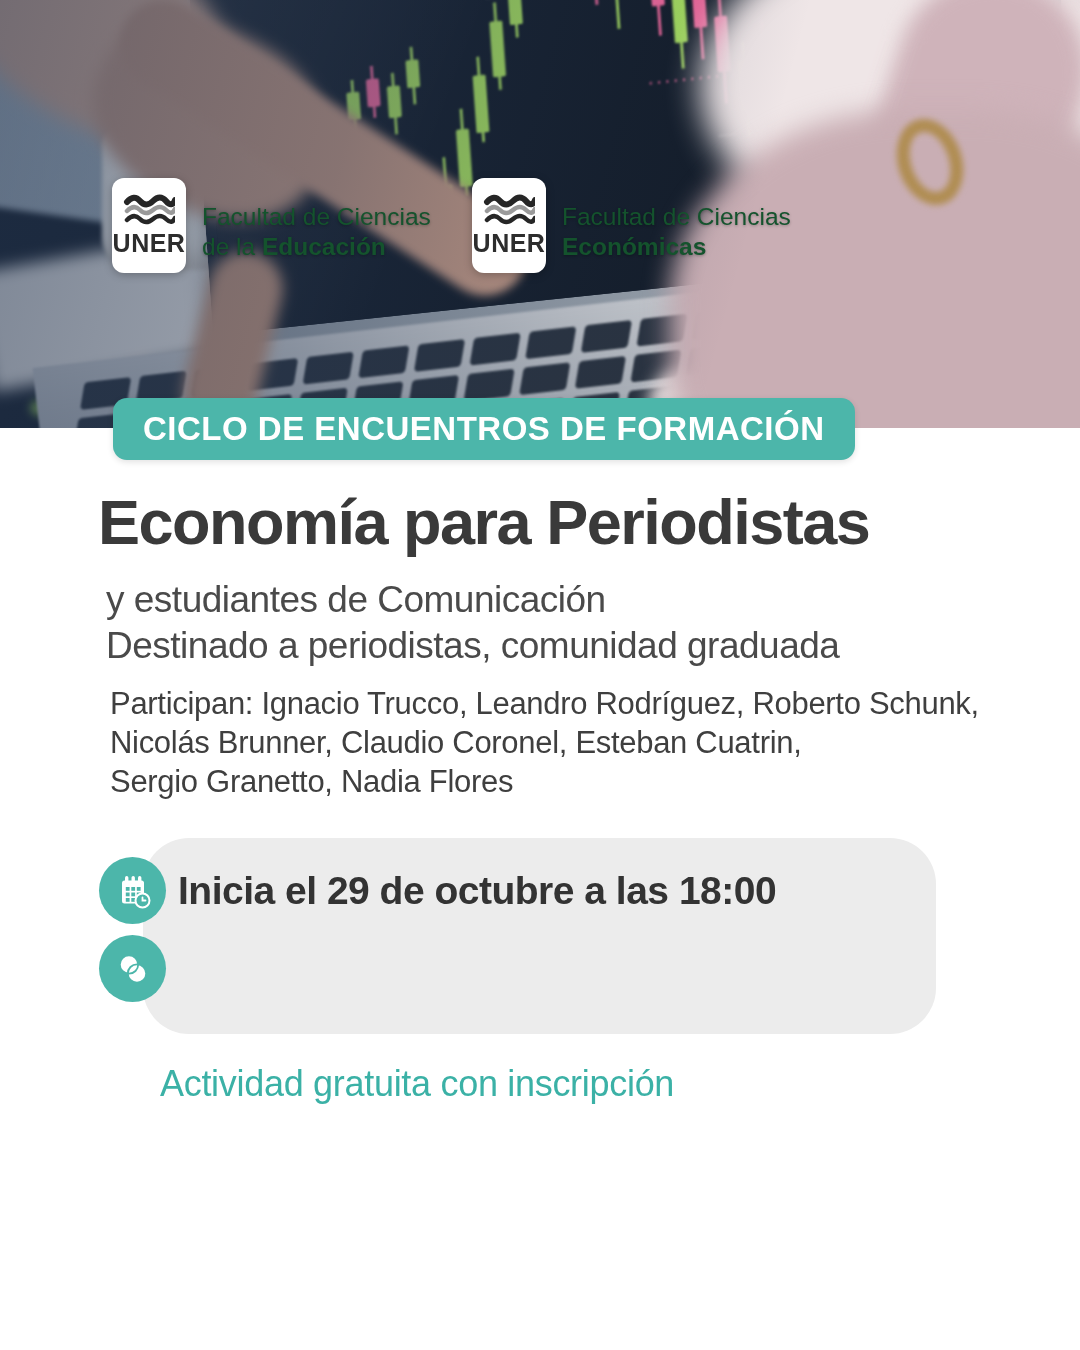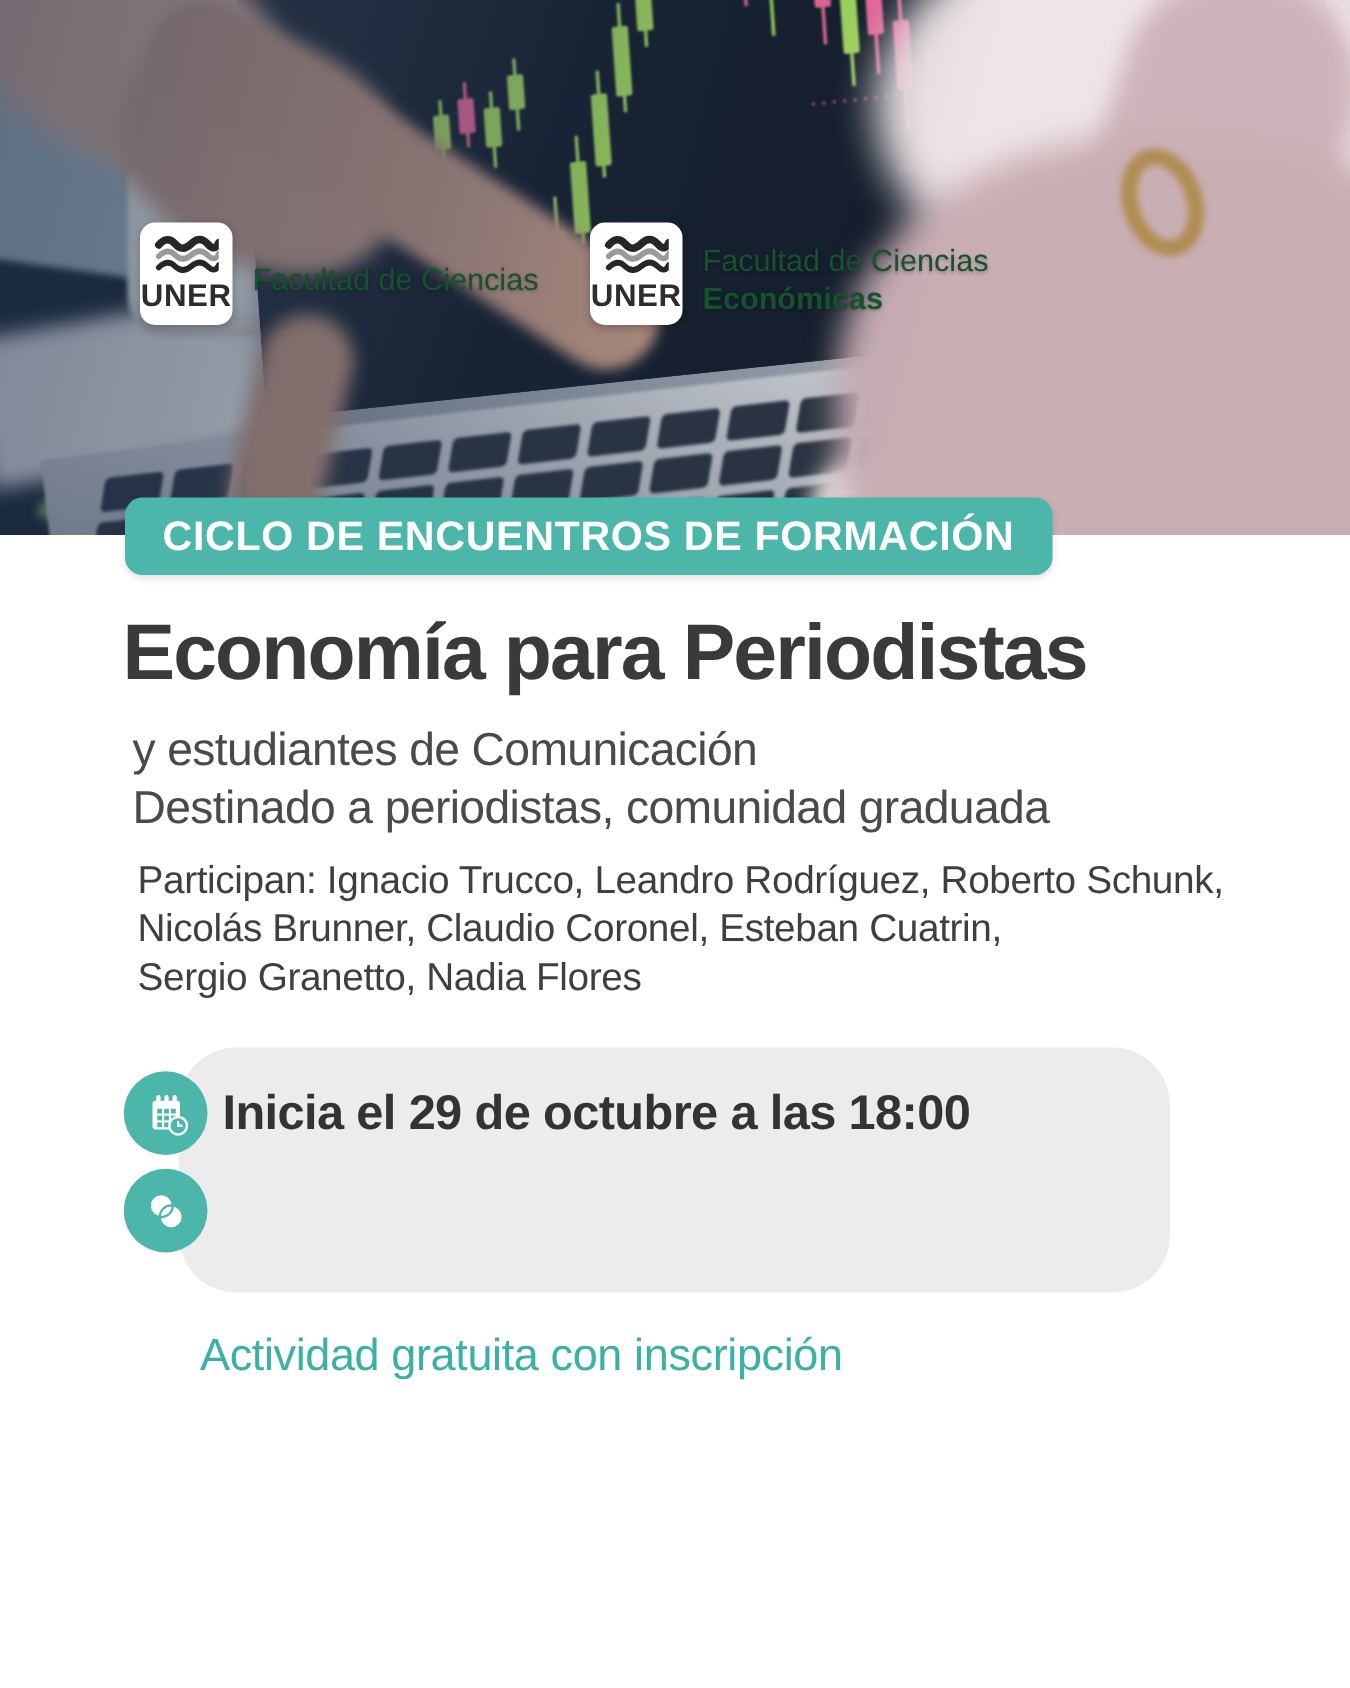--- a/index.html
+++ b/index.html
@@ -66,28 +66,28 @@
     border-radius:40px;filter:blur(8px);}
   .pen{position:absolute;left:704px;top:387px;width:70px;height:16px;background:#f2efec;
     border-radius:8px;transform:rotate(-7deg);filter:blur(1px);}
 
   .overlay-blue{position:absolute;inset:0;
     background:linear-gradient(105deg,rgba(34,52,80,.55) 0%,rgba(34,52,80,.38) 32%,rgba(34,52,80,.12) 55%,rgba(34,52,80,0) 68%);}
 
   
   .logo-badge{position:absolute;display:flex;align-items:center;gap:16px;z-index:5;}
   .logo-1{left:112px;top:178px;} .logo-2{left:472px;top:178px;}
-  .logo-box{width:74px;height:82px;background:#fff;border-radius:12px;display:flex;flex-direction:column;
+  .logo-box{width:74px;height:95px;background:#fff;border-radius:12px;display:flex;flex-direction:column;
     align-items:center;justify-content:center;box-shadow:0 2px 8px rgba(0,0,0,.25);}
   .logo-acronym{font-size:25px;font-weight:700;color:#2d2d2d;letter-spacing:.5px;margin-top:2px;}
   .logo-text{color:#14532d;font-size:24.5px;line-height:30px;text-shadow:0 1px 3px rgba(0,0,0,.3);margin-top:12px;}
   .logo-text b{font-weight:700;}
 
   
-  .cycle-badge{position:absolute;left:100px;top:398px;height:62px;z-index:6;background:var(--teal);
+  .cycle-badge{position:absolute;left:113px;top:398px;height:62px;z-index:6;background:var(--teal);
     border-radius:14px;display:flex;align-items:center;padding:0 30px;
     color:#fff;font-weight:700;font-size:33px;letter-spacing:.5px;box-shadow:0 2px 6px rgba(0,0,0,.12);}
   .title{position:absolute;left:98px;top:487px;font-size:63px;line-height:70px;font-weight:700;
     color:var(--title);letter-spacing:-1.5px;}
   .subtitle{position:absolute;left:106px;top:577px;font-size:37px;line-height:46px;font-weight:400;
     color:var(--body);letter-spacing:-0.5px;}
   .participants{position:absolute;left:110px;top:684px;font-size:31px;line-height:39px;font-weight:400;
     color:#3f3f3f;letter-spacing:-0.3px;}
   .info-card{position:absolute;left:143px;top:838px;width:793px;height:196px;background:var(--card-bg);
     border-radius:46px;}
@@ -267,20 +267,21 @@
       <div class="logo-box">
         <svg width="52" height="34" viewBox="0 0 52 34">
           <path d="M4 9 q7 -8 13 -1 t13 0 t13 0 t9 -1" fill="none" stroke="#262626" stroke-width="6" stroke-linecap="round"></path>
           <path d="M4 18 q7 -7 13 -1 t13 0 t13 0 t9 -1" fill="none" stroke="#9a9a9a" stroke-width="4.5" stroke-linecap="round"></path>
           <path d="M4 27 q7 -7 13 -1 t13 0 t13 0 t9 -1" fill="none" stroke="#262626" stroke-width="4.5" stroke-linecap="round"></path>
         </svg>
         <div class="logo-acronym">UNER</div>
       </div>
       <div class="logo-text">
         <div>Facultad de Ciencias</div>
+        <div><span>de la </span><b>Educación</b></div>
       </div>
     </div>
 
     <div class="logo-badge logo-2">
       <div class="logo-box">
         <svg width="52" height="34" viewBox="0 0 52 34">
           <path d="M4 9 q7 -8 13 -1 t13 0 t13 0 t9 -1" fill="none" stroke="#262626" stroke-width="6" stroke-linecap="round"></path>
           <path d="M4 18 q7 -7 13 -1 t13 0 t13 0 t9 -1" fill="none" stroke="#9a9a9a" stroke-width="4.5" stroke-linecap="round"></path>
           <path d="M4 27 q7 -7 13 -1 t13 0 t13 0 t9 -1" fill="none" stroke="#262626" stroke-width="4.5" stroke-linecap="round"></path>
         </svg>

